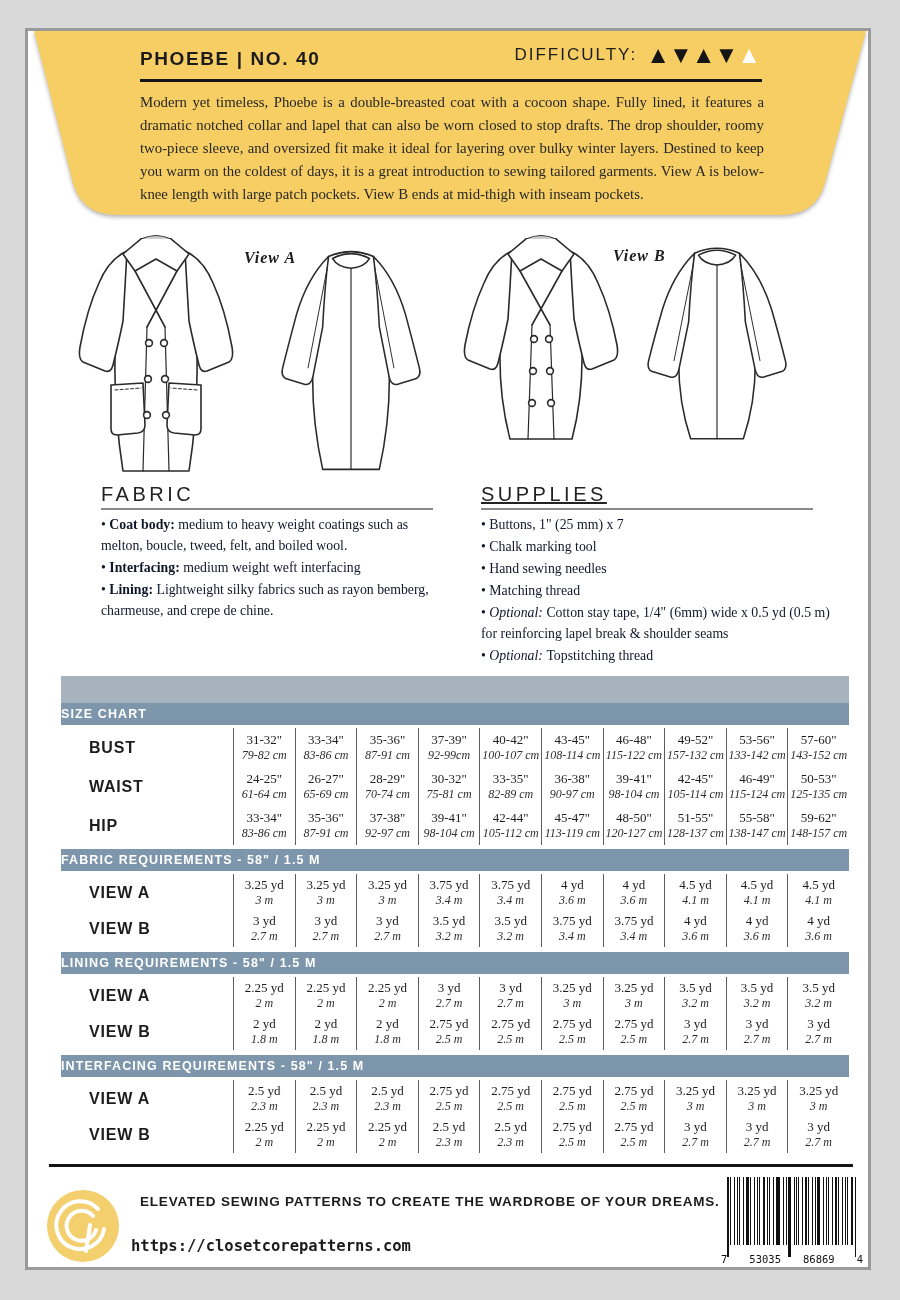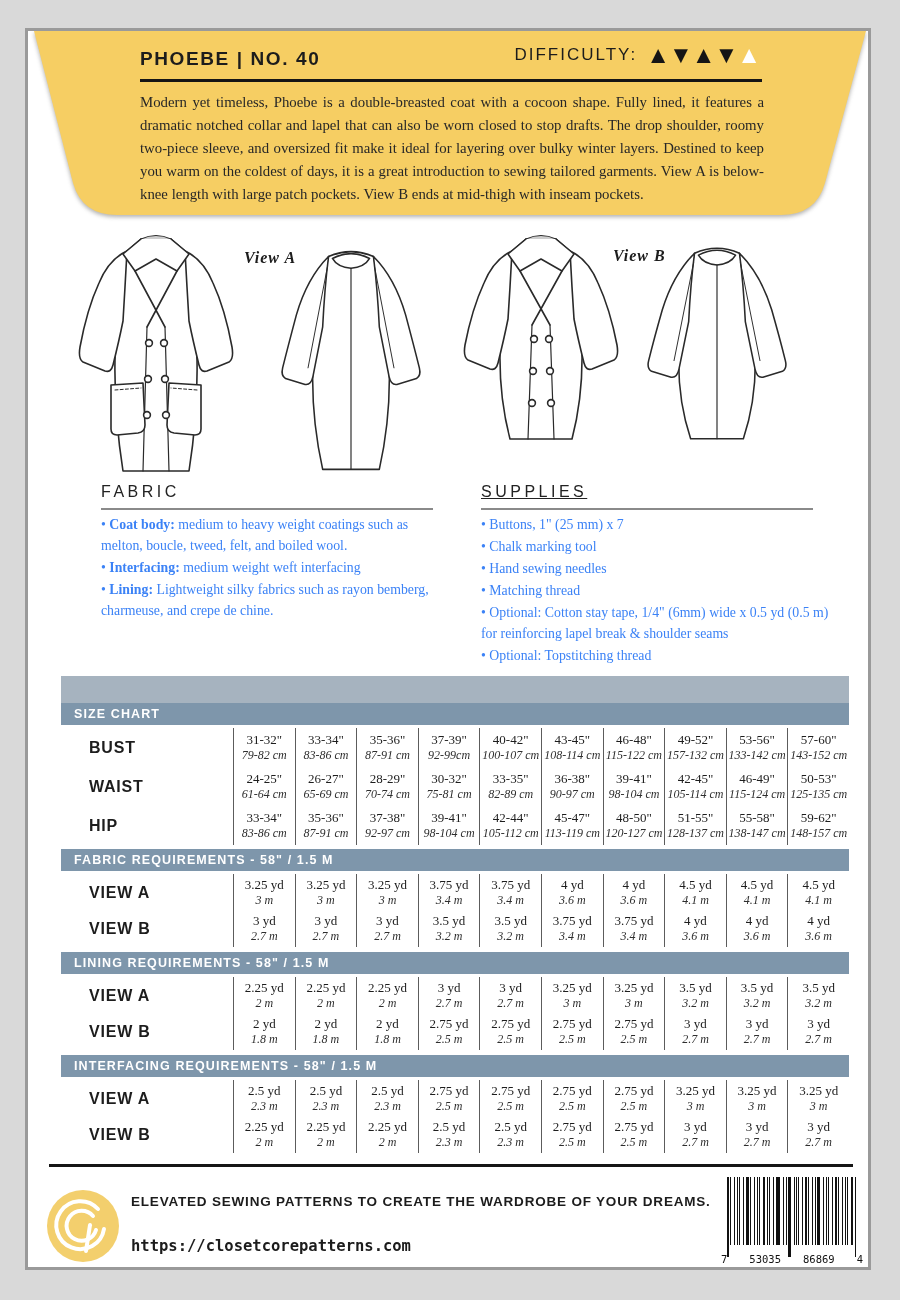--- a/index.html
+++ b/index.html
@@ -28,49 +28,49 @@
   .tri.empty{color:#ffffff;}
   .header-rule{position:absolute;left:112px;top:48px;width:622px;height:3px;background:#151515;}
   .descr{position:absolute;left:112px;top:60px;width:624px;
     font-family:"Liberation Serif", serif;font-size:14.8px;line-height:1.56;
     color:#272727;text-align:justify;}
   
   .coat{position:absolute;}
   .view-label{position:absolute;font-family:"Liberation Serif", serif;
     font-size:16px;font-weight:bold;font-style:italic;color:#1d1d1d;letter-spacing:1px;}
   
-  .col-head{position:absolute;font-size:16px;letter-spacing:3.5px;color:#222;}
+  .col-head{position:absolute;font-size:20px;letter-spacing:3.5px;color:#222;}
   .col-rule{position:absolute;height:2px;background:#8a8a8a;}
   .blist{position:absolute;font-family:"Liberation Serif", serif;font-size:13.8px;
-    line-height:1.52;color:#3b82f6;}
+    line-height:1.52;color:#0f172a;}
   .bitem{margin-bottom:1px;}
   .lead-b{font-weight:bold;}
-  .lead-i{margin-top:20px;}
+  .lead-i{font-style:italic;margin-top:20px;}
   
   .band{position:absolute;left:33px;width:788px;color:#fff;
     font-weight:bold;letter-spacing:1.1px;display:flex;align-items:center;}
   .band-light{background:#a6b3bf;}
-  .band-dark{background:#7e96ab;font-size:12.5px;padding-left:13px;box-sizing:border-box;}
+  .band-dark{background:#7e96ab;font-size:12.5px;box-sizing:border-box;}
   .sizes-grid{display:grid;grid-template-columns:172px repeat(10,1fr);width:100%;height:100%;}
   .size-col{display:flex;align-items:center;justify-content:center;
     font-size:13.5px;font-weight:bold;color:#fff;letter-spacing:.5px;margin-top:24px;}
   .tbl{position:absolute;left:33px;width:788px;}
   .trow{display:grid;grid-template-columns:172px repeat(10,1fr);}
   .tlabel{display:flex;align-items:center;padding-left:28px;box-sizing:border-box;
     font-size:16px;font-weight:bold;letter-spacing:.8px;color:#1d1d1d;}
   .tcell{border-left:1px solid #5c5c5c;display:flex;flex-direction:column;
     align-items:center;justify-content:center;padding:3px 0;}
   .ca{font-family:"Liberation Serif", serif;font-size:13px;color:#1d1d1d;line-height:1.25;}
   .cb{font-family:"Liberation Serif", serif;font-size:12px;font-style:italic;color:#2e2e2e;line-height:1.25;}
   .size-rows .trow{height:39px;}
   .req-rows .trow{height:36px;}
   
   .footer-rule{position:absolute;left:21px;top:1133px;width:804px;height:3px;background:#151515;}
   .logo{position:absolute;left:18px;top:1158px;width:74px;height:74px;}
-  .tagline{position:absolute;left:103px;top:1163px;width:600px;
+  .tagline{position:absolute;left:112px;top:1163px;width:600px;
     font-size:13.5px;font-weight:bold;letter-spacing:.8px;color:#1c1c1c;}
   .copyright{position:absolute;left:103px;top:1240px;width:600px;
     font-size:10px;color:#222;text-decoration:underline;}
   .heart{color:#ef8d80;}
   .url{position:absolute;left:103px;top:1206px;width:600px;
     font-family:"DejaVu Sans Mono", monospace;font-size:15.5px;font-weight:bold;color:#1c1c1c;}
   .barcode{position:absolute;left:691px;top:1142px;width:146px;height:94px;background:#fff;}
   .bars{position:absolute;left:8px;top:4px;right:8px;height:68px;display:flex;align-items:stretch;}
   .bar{background:#111;}
   .bar.tall{height:80px;}

